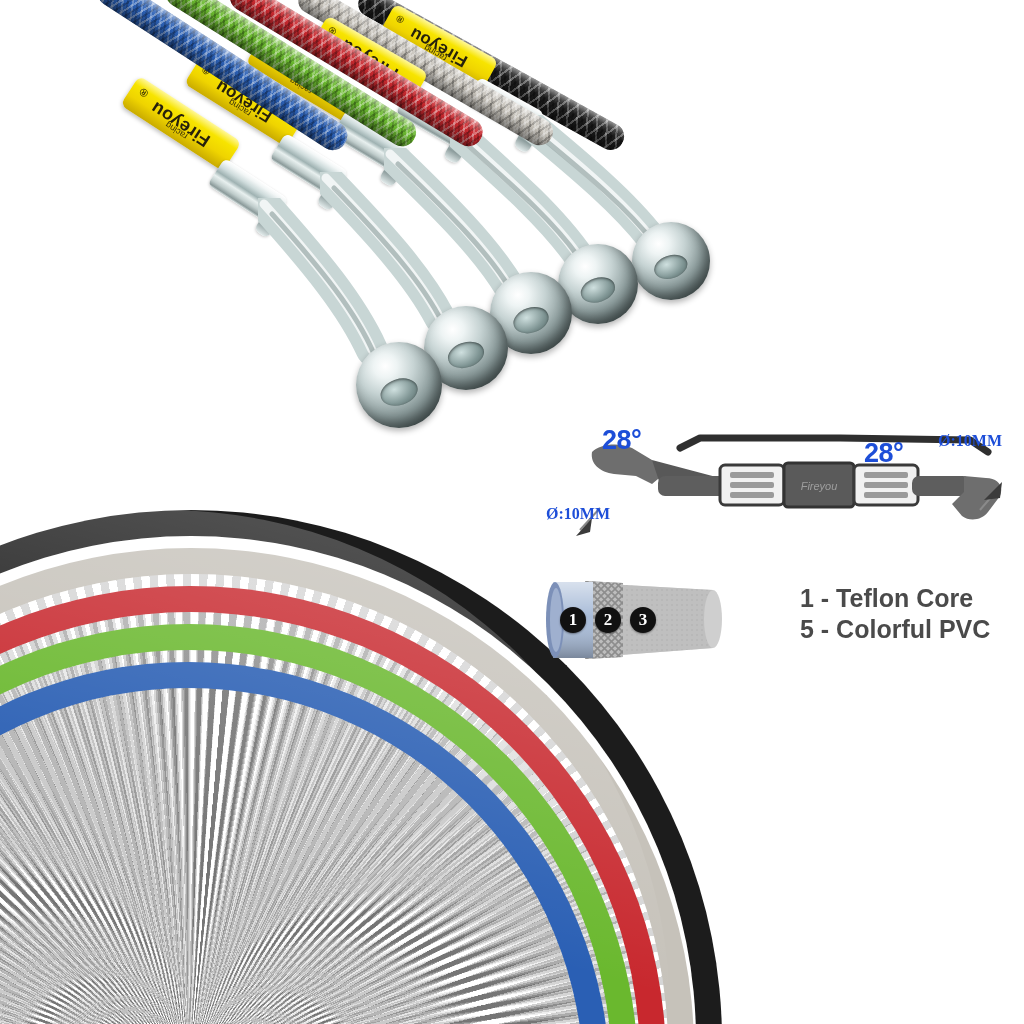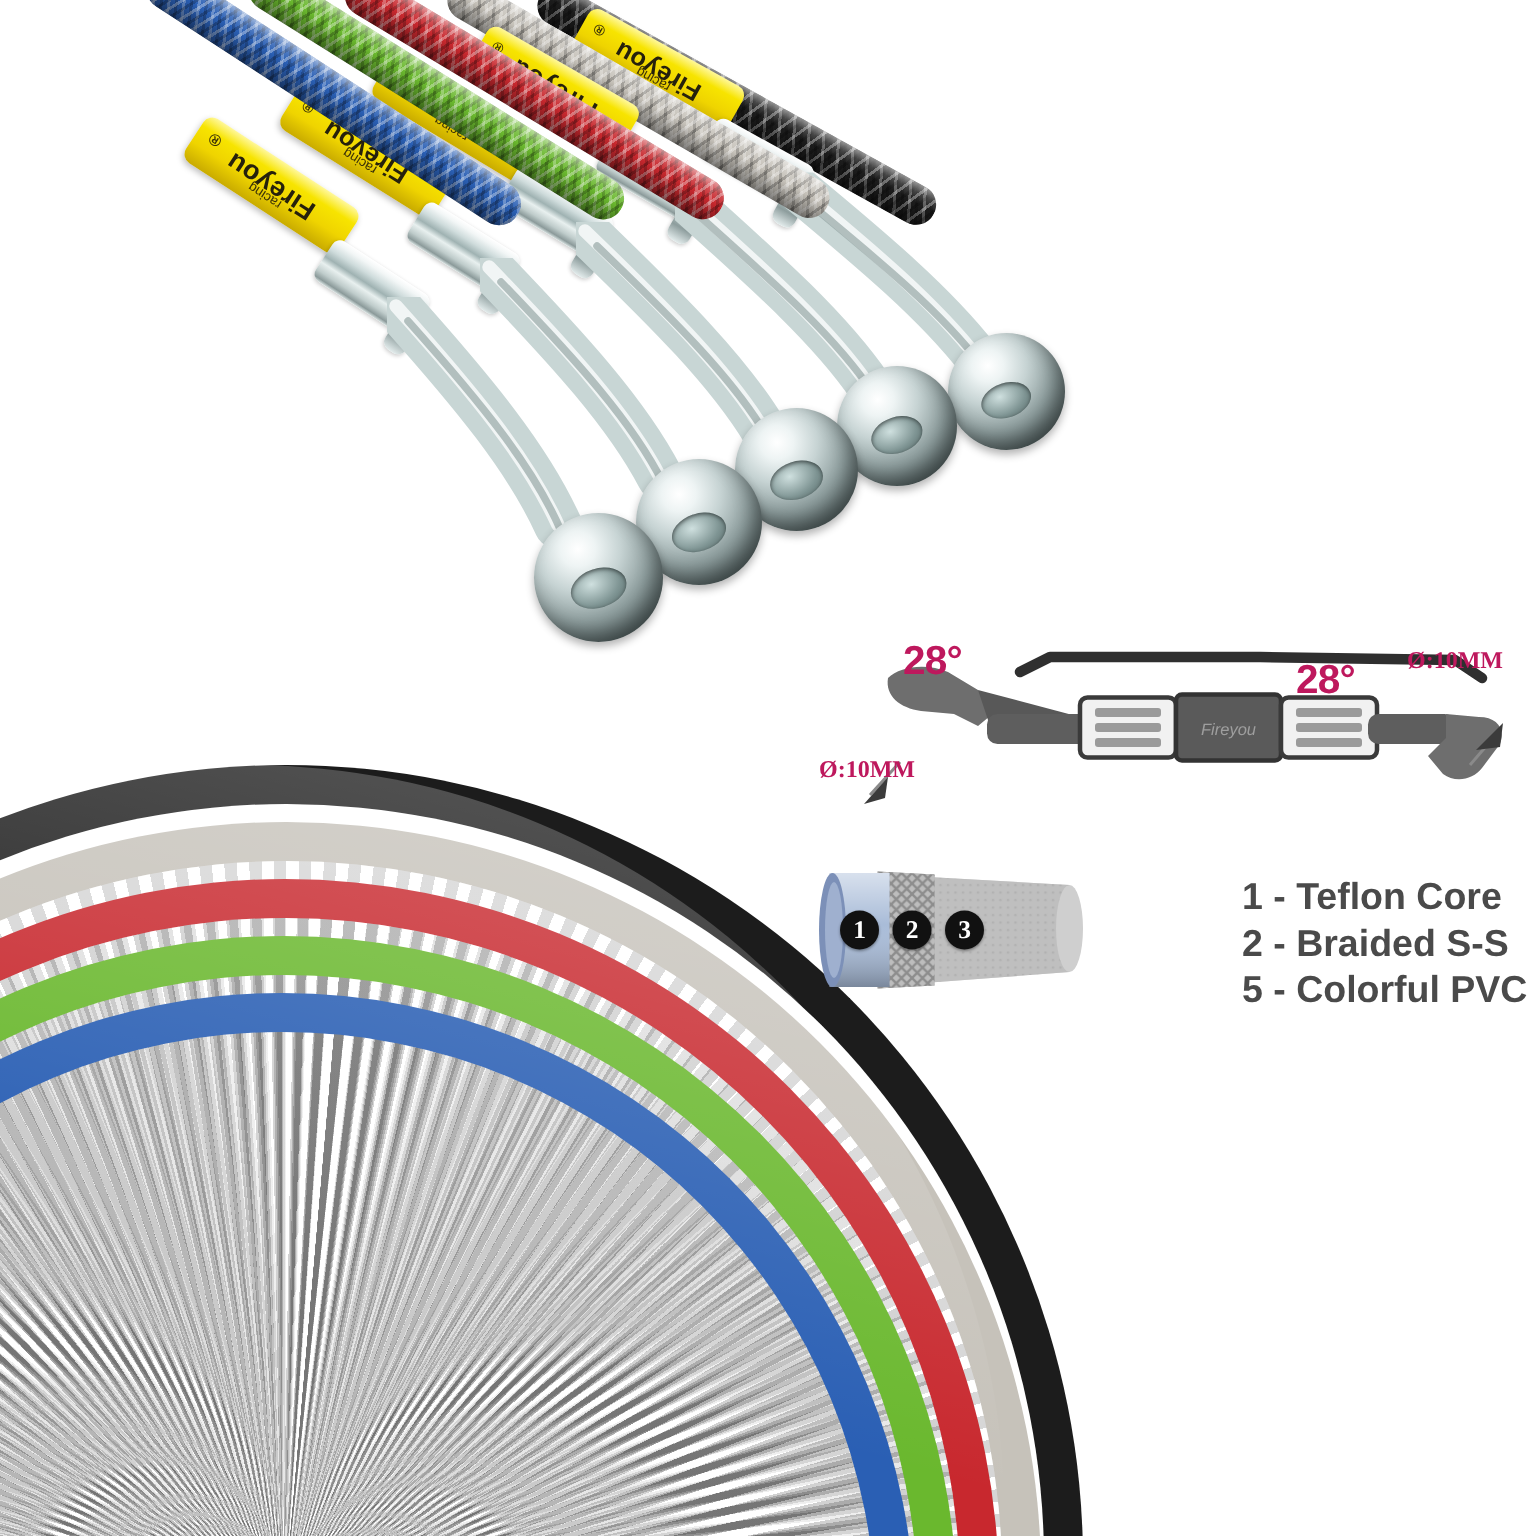--- a/index.html
+++ b/index.html
@@ -60,35 +60,35 @@
     box-shadow:inset 0 1px 3px rgba(0,0,0,.55);}
 
   
   #coil{left:-40px;top:500px;width:740px;height:560px;}
   .ring{position:absolute;border-style:solid;border-radius:50%;
     border-color:transparent;}
   .ring .tex{position:absolute;inset:0;border-radius:50%;}
 
   
   #fitting-diagram{left:540px;top:418px;width:490px;height:135px;}
-  .dlabel{position:absolute;color:#be185d;font-weight:bold;white-space:nowrap;}
+  .dlabel{position:absolute;color:#1d4ed8;font-weight:bold;white-space:nowrap;}
   .ang{font-family:"Liberation Sans",sans-serif;font-size:27px;letter-spacing:-.5px;}
   .dia{font-family:"Liberation Serif",serif;font-size:16px;letter-spacing:0px;}
 
   
   #cutaway{left:545px;top:568px;width:180px;height:105px;}
   .badge{position:absolute;width:26px;height:26px;border-radius:50%;
      background:#111;color:#fff;font-weight:bold;font-size:17px;
      display:flex;align-items:center;justify-content:center;
      font-family:"Liberation Serif",serif;
      box-shadow:0 1px 2px rgba(0,0,0,.4);}
   #legend{left:800px;top:583px;width:220px;}
   .legend-row{color:#4a4a4a;font-weight:bold;font-size:25px;
      line-height:31px;white-space:nowrap;
-     font-family:"Liberation Sans",sans-serif;margin-left:28px;}
+     font-family:"Liberation Sans",sans-serif;}
 </style>
 </head>
 <body>
 
 <div id="stage">
 
   <div class="abs" id="top-bundle">
 
     <div class="hose-top" style="left:360px;top:-16px;width:300px;height:27px;transform:rotate(29deg);">
       <div class="braid" style="background-color:#1c1c1c;"></div>
@@ -291,17 +291,16 @@
         </pattern>
       </defs>
     </svg>
     <div class="badge" style="left:15px;top:39px;">1</div>
     <div class="badge" style="left:50px;top:39px;">2</div>
     <div class="badge" style="left:85px;top:39px;">3</div>
   </div>
 
   <div class="abs" id="legend">
     <div class="legend-row">1 - Teflon Core</div>
-    <div class="legend-row">2 - Braided S-S</div>
     <div class="legend-row">5 - Colorful PVC</div>
   </div>
 
 </div>
 
 </body></html>

